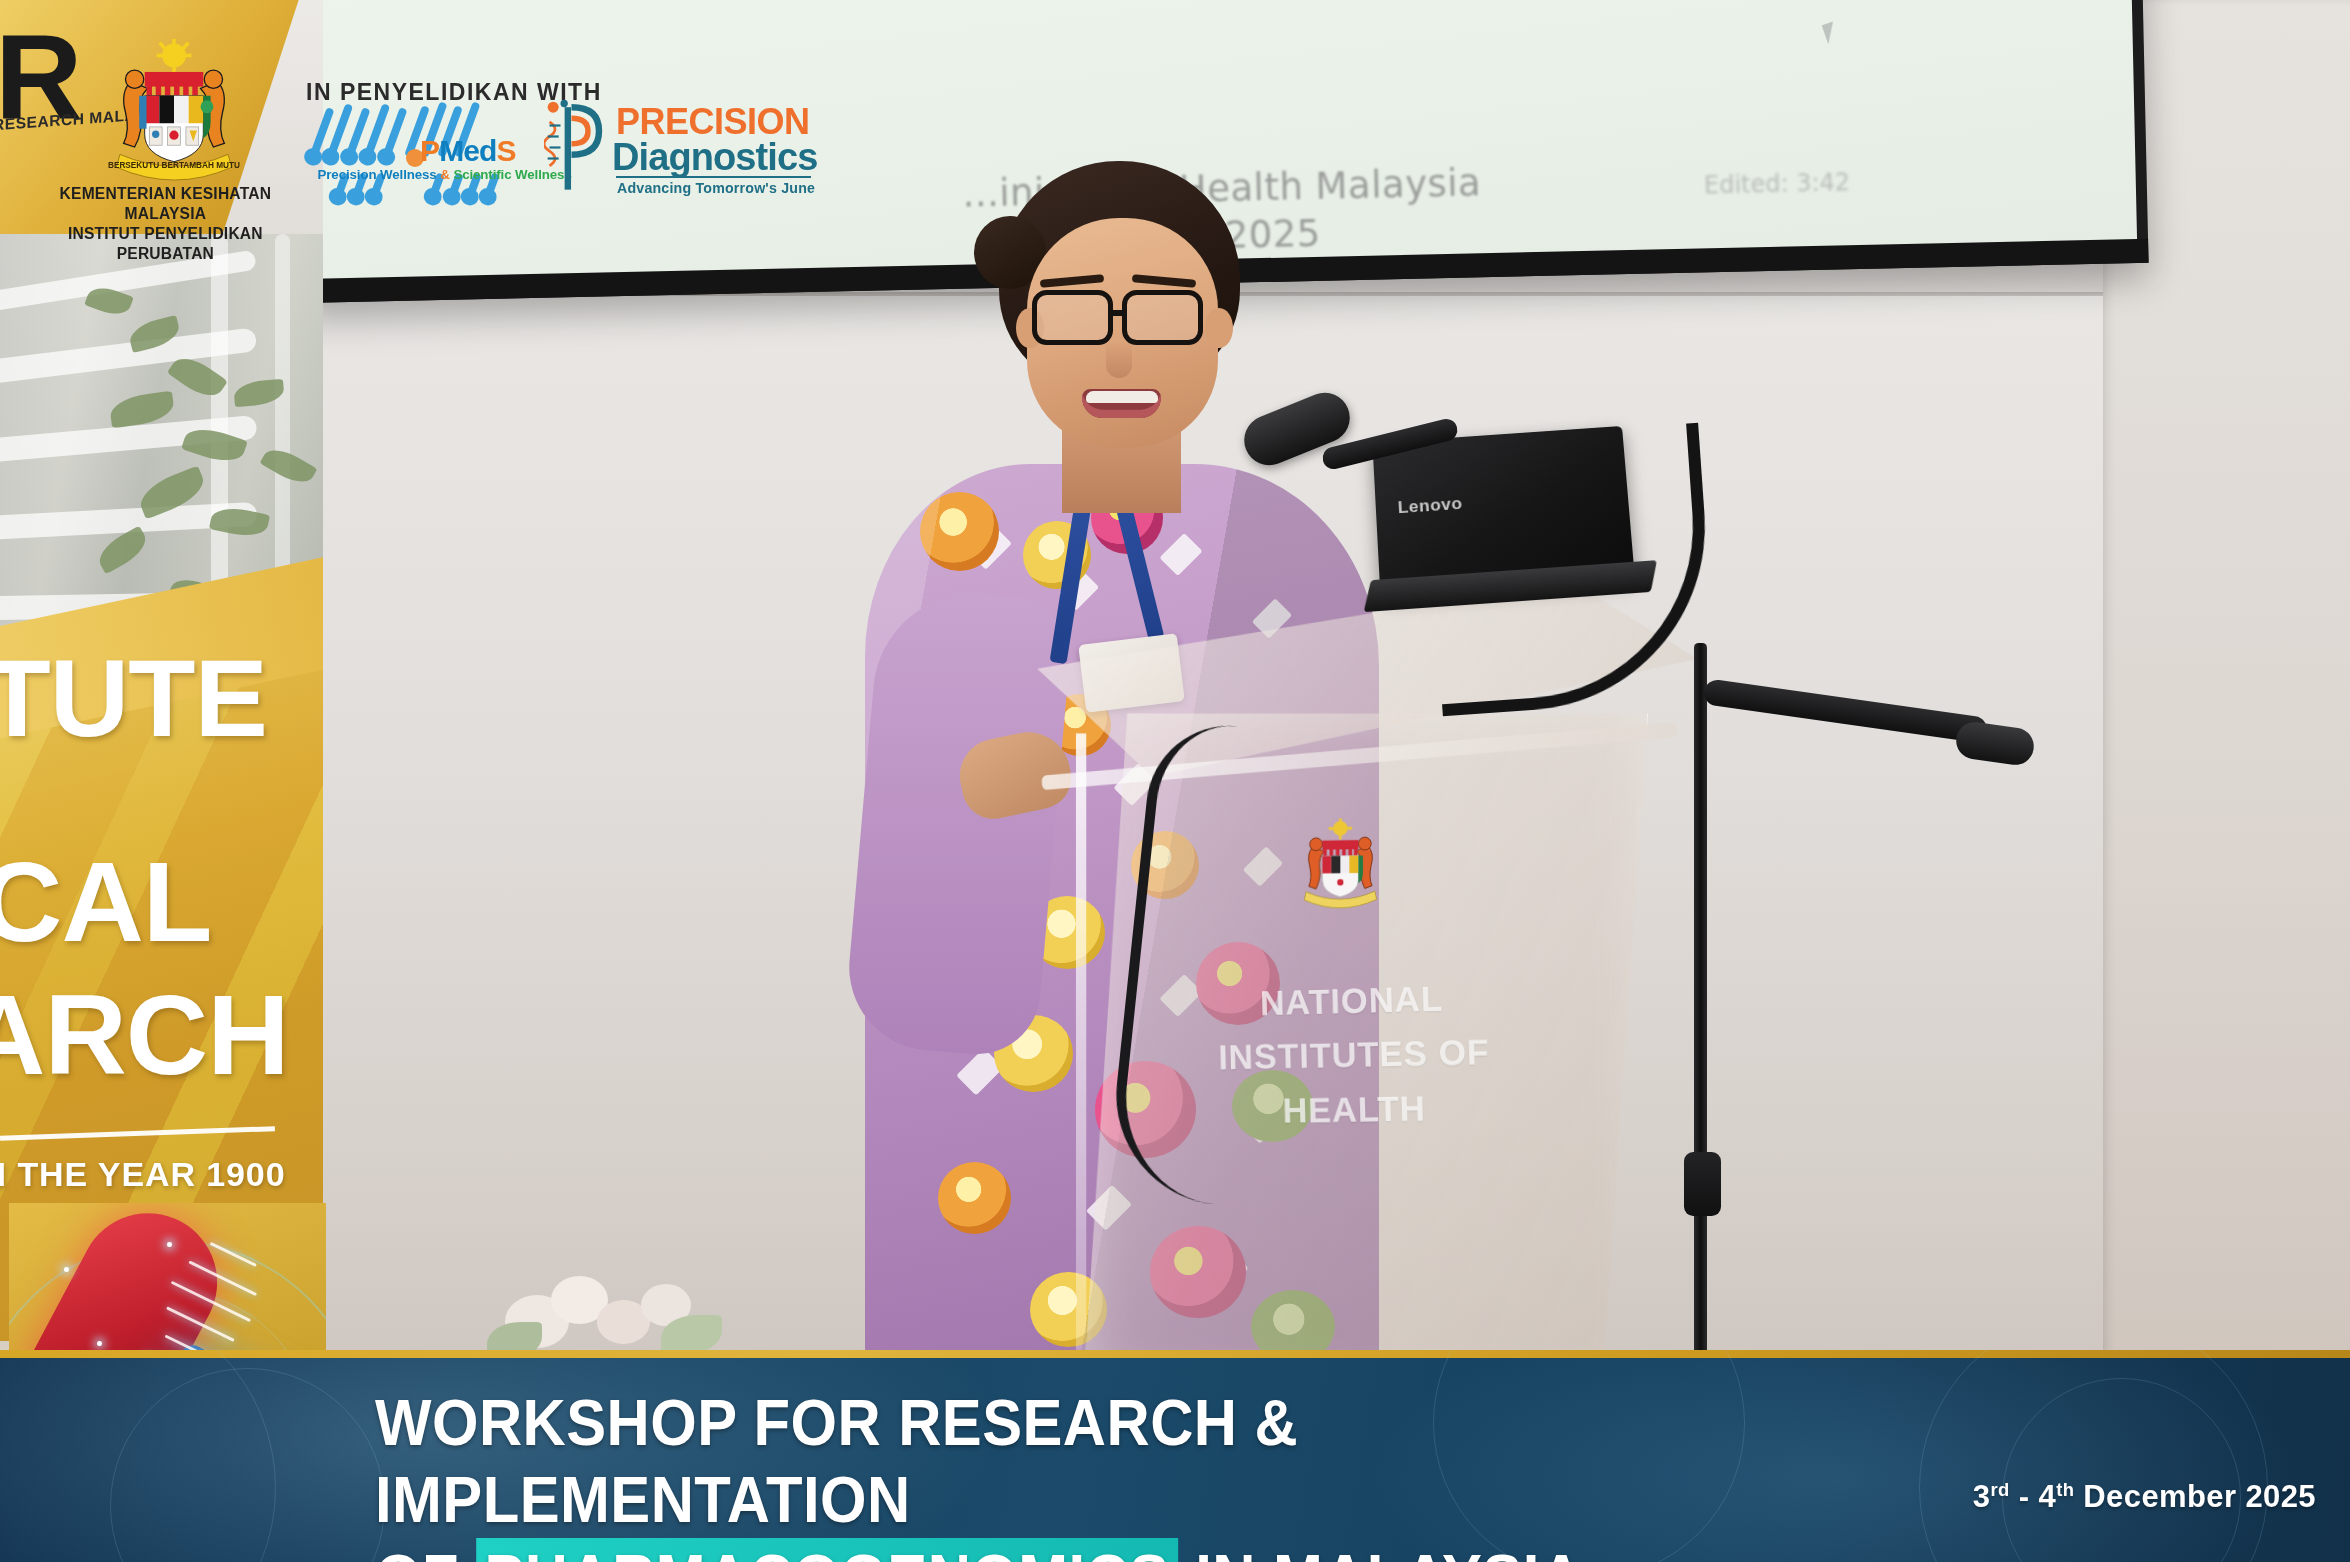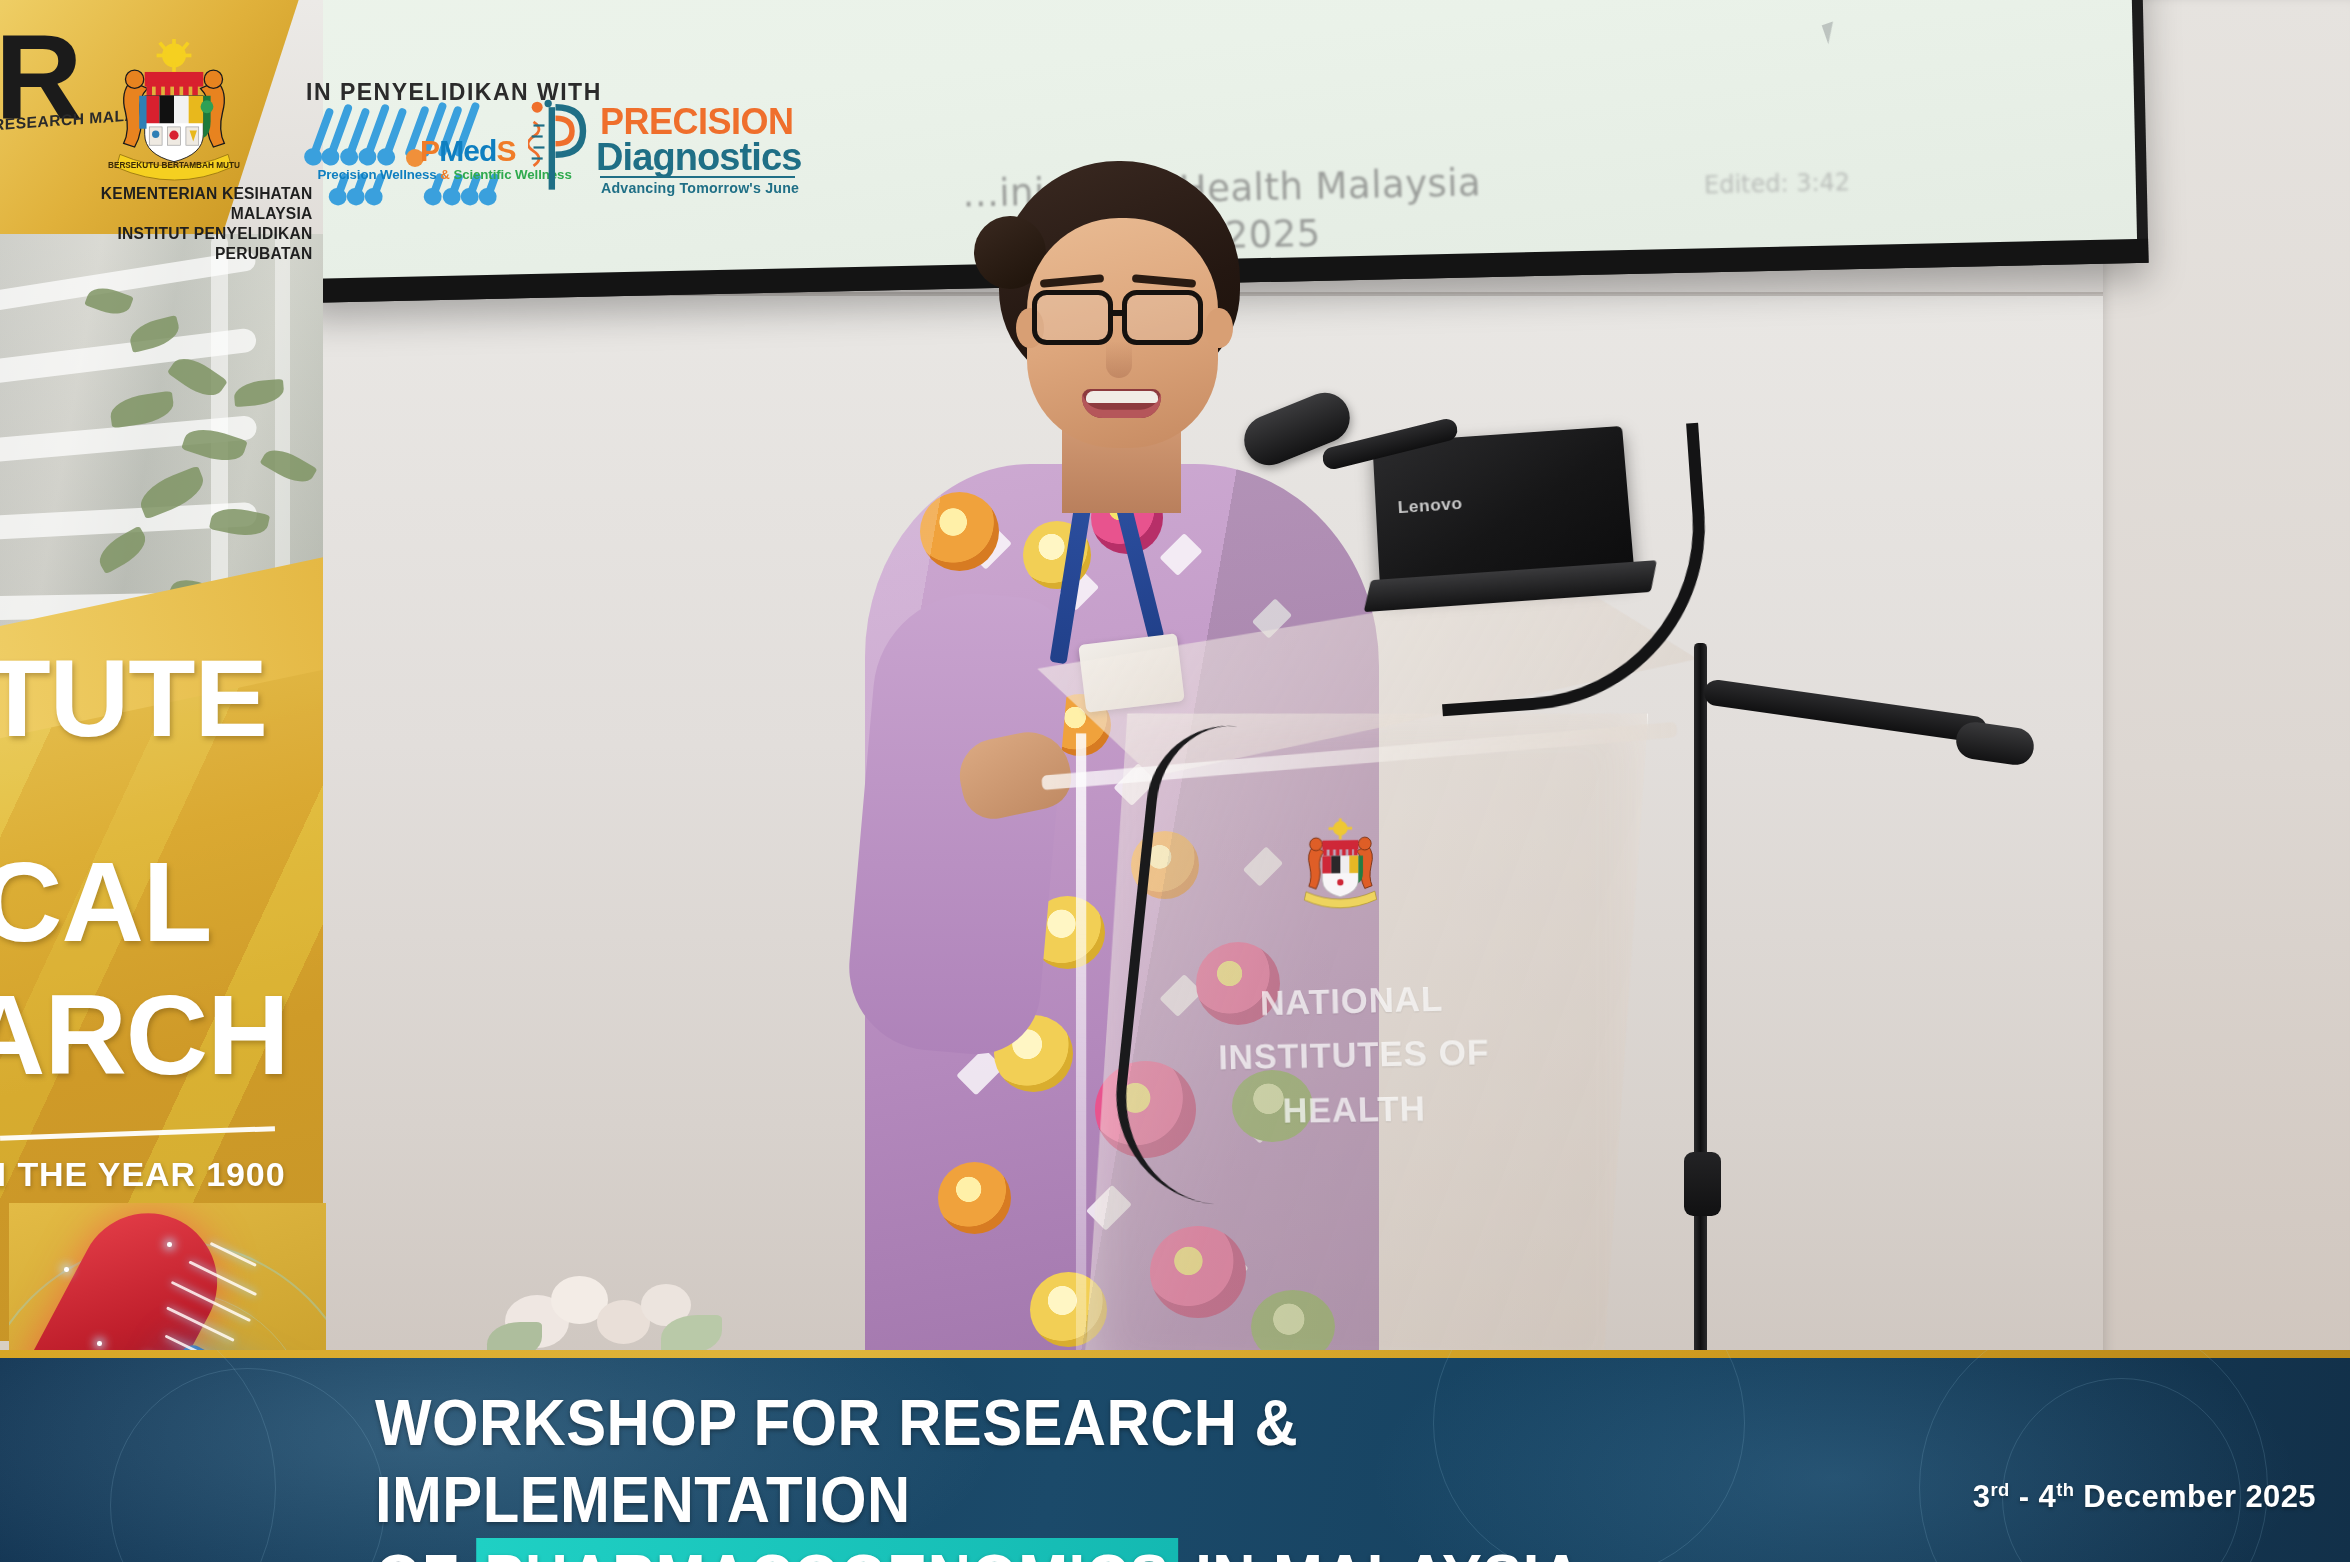--- a/index.html
+++ b/index.html
@@ -182,21 +182,21 @@
   }
   .spark{ position:absolute; width:4.6px;height:4.6px;border-radius:50%;
     background:#fff; box-shadow:0 0 9.2px 2.8px rgba(180,230,255,.9);}
 
   
   .crest{ position:absolute; width:174px; height:156px; left:87px; top:37px; }
   .crest svg{ width:100%; height:100%; display:block; }
 
   .moh-caption{
     position:absolute; left:18.4px; top:184px; width:294px;
-    text-align:right; line-height:1.28;
+    text-align:center; line-height:1.28;
     font-size:15.6px; font-weight:800; color:#1f1f1f; letter-spacing:0.2px;
     font-family:"Liberation Sans", sans-serif;
   }
 
   .collab-label{
     position:absolute; left:306px; top:79px;
     font-size:23px; font-weight:700; color:#2b2b2b; letter-spacing:1.5px;
     font-family:"Liberation Sans", sans-serif;
   }
 
@@ -212,21 +212,21 @@
   }
   .pm-word{ position:absolute; left:108px; top:33px; font-size:30px; font-weight:900;
     letter-spacing:-0.9px; font-family:"Liberation Sans", sans-serif; }
   .pm-p{ color:#f07c28; } .pm-med{ color:#0f7fc0; } .pm-s{ color:#f07c28; }
   .pm-orange-dot{ position:absolute; left:94px; top:48px; width:18.4px;height:18.4px;
     border-radius:50%; background:#f0903a;}
   .pm-tag{ position:absolute; left:5.5px; top:66px; font-size:13.3px; font-weight:800;
     letter-spacing:-0.1px; white-space:nowrap; font-family:"Liberation Sans", sans-serif;}
   .pm-tag .a{color:#0f7fc0;} .pm-tag .b{color:#f07c28;} .pm-tag .c{color:#2faa4e;}
 
-  .pdiag{ position:absolute; left:528px; top:92px; width:275px; height:110px;text-align:center; }
+  .pdiag{ position:absolute; left:544px; top:92px; width:275px; height:110px;text-align:center; }
   .pd-mark{ position:absolute; left:0; top:5.5px; width:66px; height:96px; }
   .pd-prec{ position:absolute; left:72px; top:9.2px; font-size:36px; font-weight:900;
     color:#ef6f2c; letter-spacing:-0.5px; font-family:"Liberation Sans", sans-serif;}
   .pd-diag{ position:absolute; left:68px; top:44px; font-size:38px; font-weight:900;
     color:#1f6f86; letter-spacing:-0.9px; font-family:"Liberation Sans", sans-serif;}
   .pd-sub{ position:absolute; left:73px; top:88px; font-size:14.2px; font-weight:800;
     color:#1f6f86; letter-spacing:0.2px; font-family:"Liberation Sans", sans-serif;}
   .pd-rule{ position:absolute; left:72px; top:84px; width:195px; height:1.8px; background:#1f6f86;}
 
   

